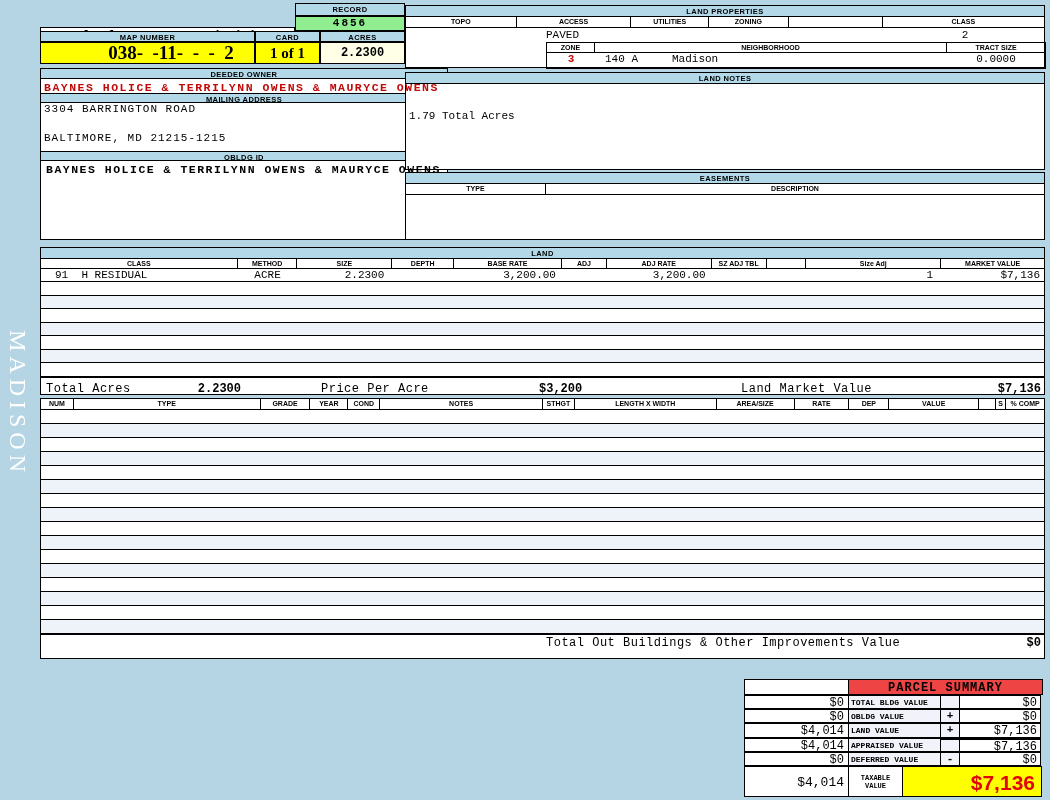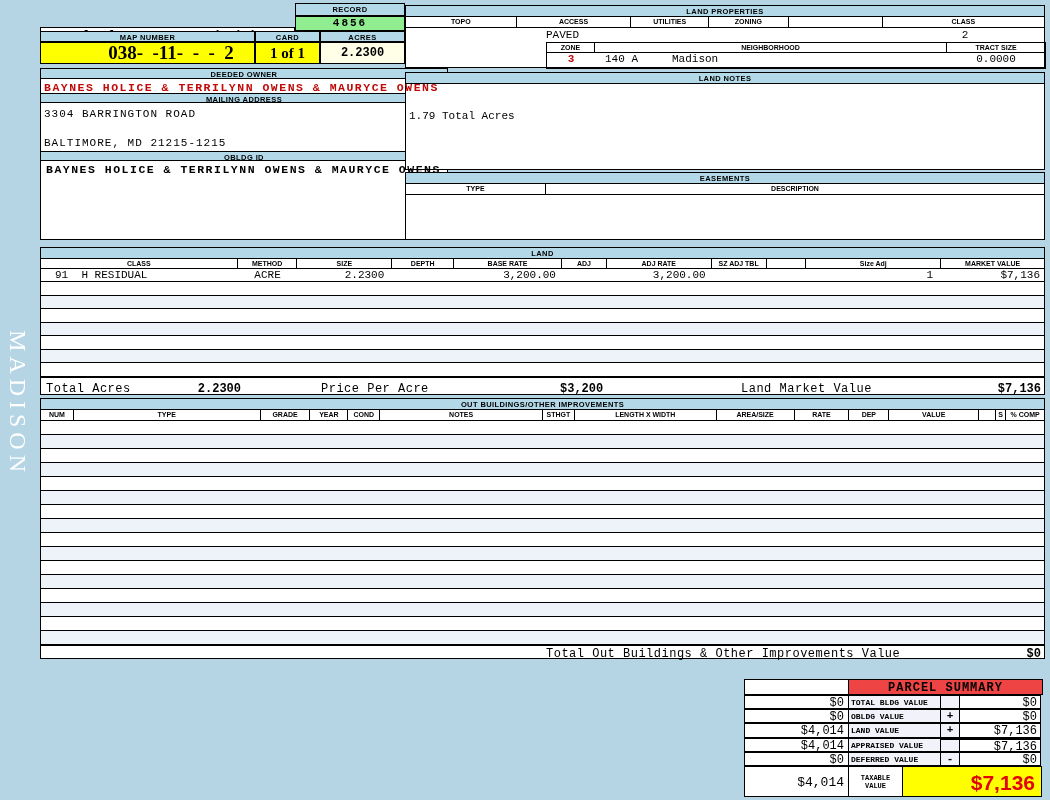--- a/index.html
+++ b/index.html
@@ -50,21 +50,21 @@
   #nbhd-code { position:absolute; left:58px; }
   #nbhd-name { position:absolute; left:125px; }
   #tract-val { position:absolute; left:400px; width:98px; text-align:center; }
 
   
   #owner-panel { left:0; top:65px; width:408px; height:172px; }
   .owner-bar { height:10px; }
   #deeded-owner { height:14px; font:bold 11.5px "Liberation Mono", monospace; color:#c00a0a;
                   letter-spacing:1.5px; white-space:nowrap; padding:2px 0 0 3px; overflow:visible; position:relative; z-index:3; }
   #addr-block { height:48px; font:11px "Liberation Mono", monospace; letter-spacing:1px; padding-left:3px; }
-  #addr1 { padding-top:5px; }
+  #addr1 { }
   #addr2 { padding-top:17px; }
   #owner-id { height:14px; font:bold 11.5px "Liberation Mono", monospace; letter-spacing:1.5px;
               white-space:nowrap; padding:2px 0 0 5px; overflow:visible; position:relative; z-index:3; }
 
   
   #notes-panel { left:365px; top:69px; width:640px; height:98px; }
   #note-text { font:11px "Liberation Mono", monospace; padding:26px 0 0 3px; }
   #ease-panel { left:365px; top:169px; width:640px; height:68px; }
   #ease-head .hcell { height:10px; }
 
@@ -80,21 +80,21 @@
   .lc9{width:135px; text-align:right; padding-right:8px;} .lc10{width:103px; text-align:right; padding-right:4px;}
   .hc0{width:197px;} .hc1{width:60px;} .hc2{width:95px;} .hc3{width:62px;} .hc4{width:108px;} .hc5{width:45px;}
   .hc6{width:105px;} .hc7{width:55px;} .hc8{width:40px;} .hc9{width:135px;} .hc10{width:103px; border-right:none;}
   #land-empty { height:94.5px; }
   #land-empty .erow { height:13.5px; }
   #land-total { position:relative; height:20px; font:12px "Liberation Mono", monospace; border-top:1px solid #000; }
   #land-total span { position:absolute; top:4px; }
   .tt-label { letter-spacing:.5px; }
   .tt-val { font-weight:bold; }
   #lt-acres-label{left:5px;} #lt-acres{left:115px; width:85px; text-align:right;}
-  #lt-ppa-label{left:280px;} #lt-ppa{left:519px;}
+  #lt-ppa-label{left:280px;} #lt-ppa{left:498px;}
   #lt-lmv-label{left:700px;} #lt-lmv{left:900px; width:100px; text-align:right;}
 
   
   #ob-sec { left:0; top:395px; width:1005px; height:261px; }
   #ob-head { height:11px; }
   #ob-head .hcell { height:10px; }
   .oc0{width:33px;} .oc1{width:187px;} .oc2{width:50px;} .oc3{width:38px;} .oc4{width:32px;}
   .oc5{width:163px;} .oc6{width:32px;} .oc7{width:142px;} .oc8{width:78px;} .oc9{width:55px;}
   .oc10{width:40px;} .oc11{width:90px;} .oc12{width:17px;} .oc13{width:10px; padding-left:0;}
   .oc14{width:38px; border-right:none;}
@@ -245,21 +245,20 @@
       <span id="lt-acres-label" class="tt-label">Total Acres</span>
       <span id="lt-acres" class="tt-val">2.2300</span>
       <span id="lt-ppa-label" class="tt-label">Price Per Acre</span>
       <span id="lt-ppa" class="tt-val">$3,200</span>
       <span id="lt-lmv-label" class="tt-label">Land Market Value</span>
       <span id="lt-lmv" class="tt-val">$7,136</span>
     </div>
   </div>
 
   <div id="ob-sec" class="panel">
-    <div class="bar">OUT BUILDINGS/OTHER IMPROVEMENTS</div>
     <div id="ob-head" class="hrow">
       <span class="hcell oc0">NUM</span>
       <span class="hcell oc1">TYPE</span>
       <span class="hcell oc2">GRADE</span>
       <span class="hcell oc3">YEAR</span>
       <span class="hcell oc4">COND</span>
       <span class="hcell oc5">NOTES</span>
       <span class="hcell oc6">STHGT</span>
       <span class="hcell oc7">LENGTH X WIDTH</span>
       <span class="hcell oc8">AREA/SIZE</span>

